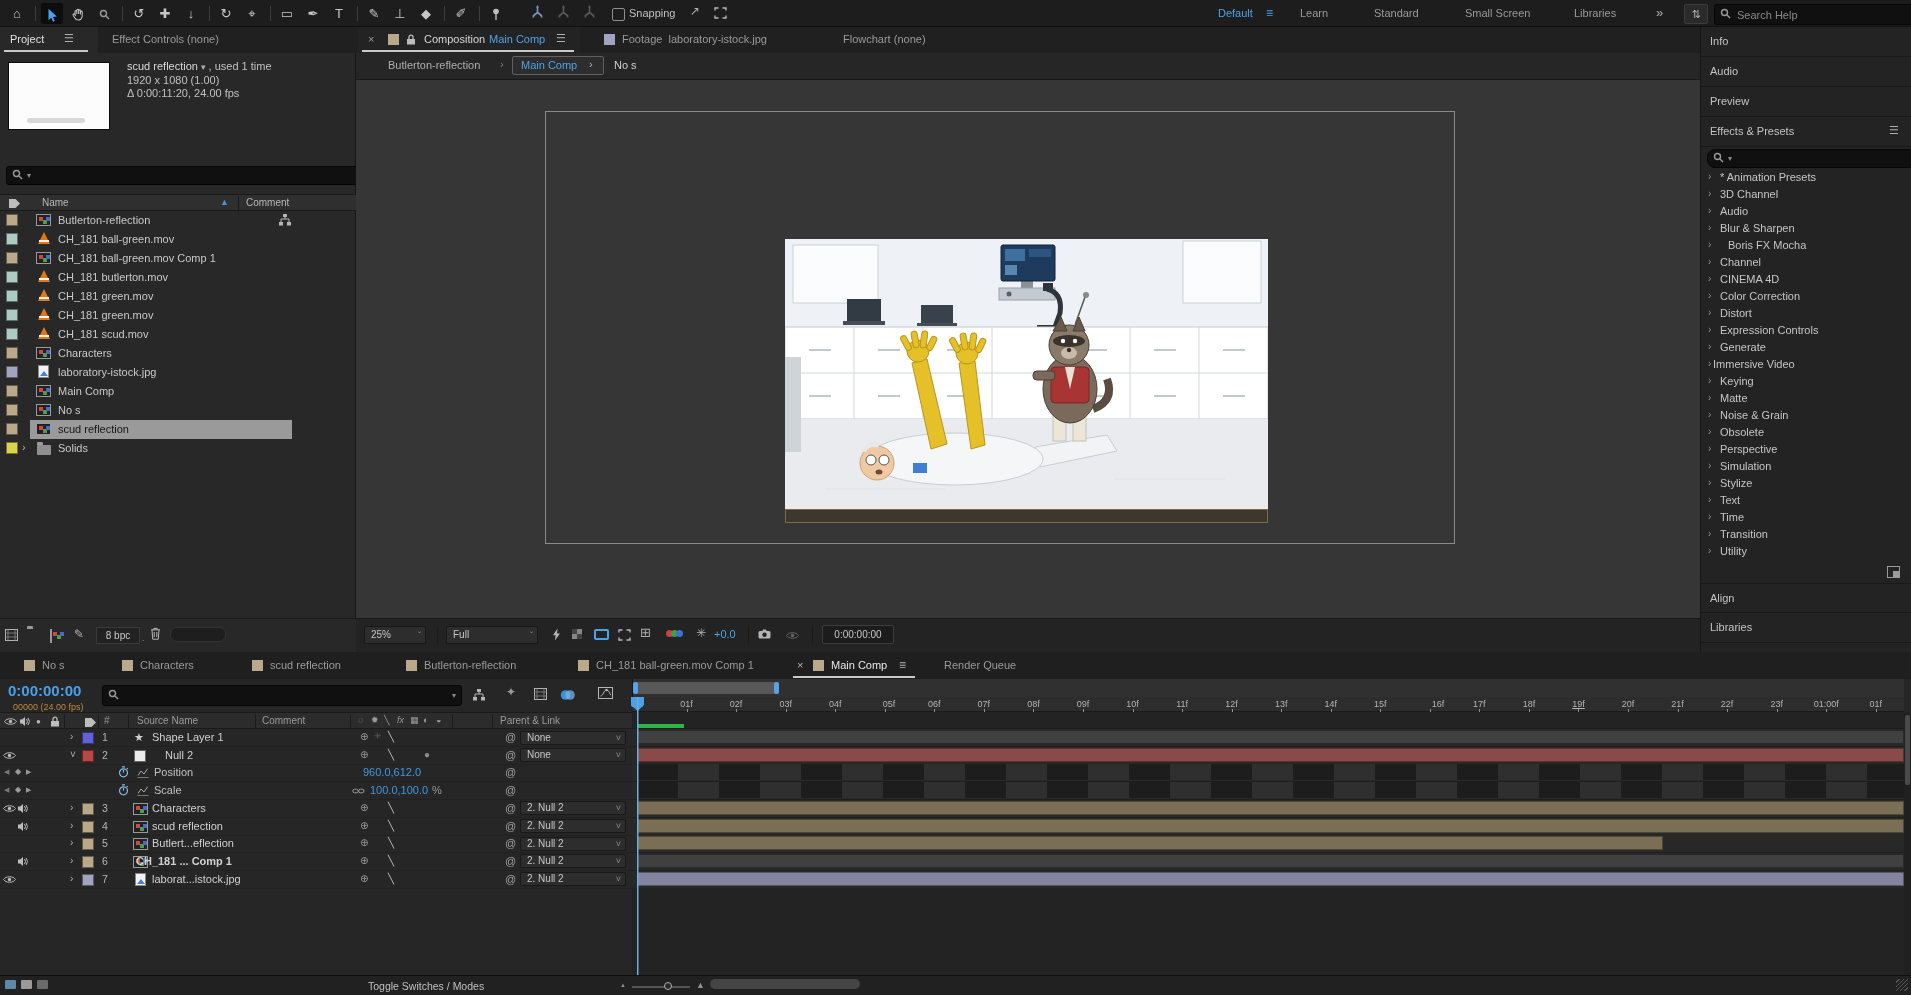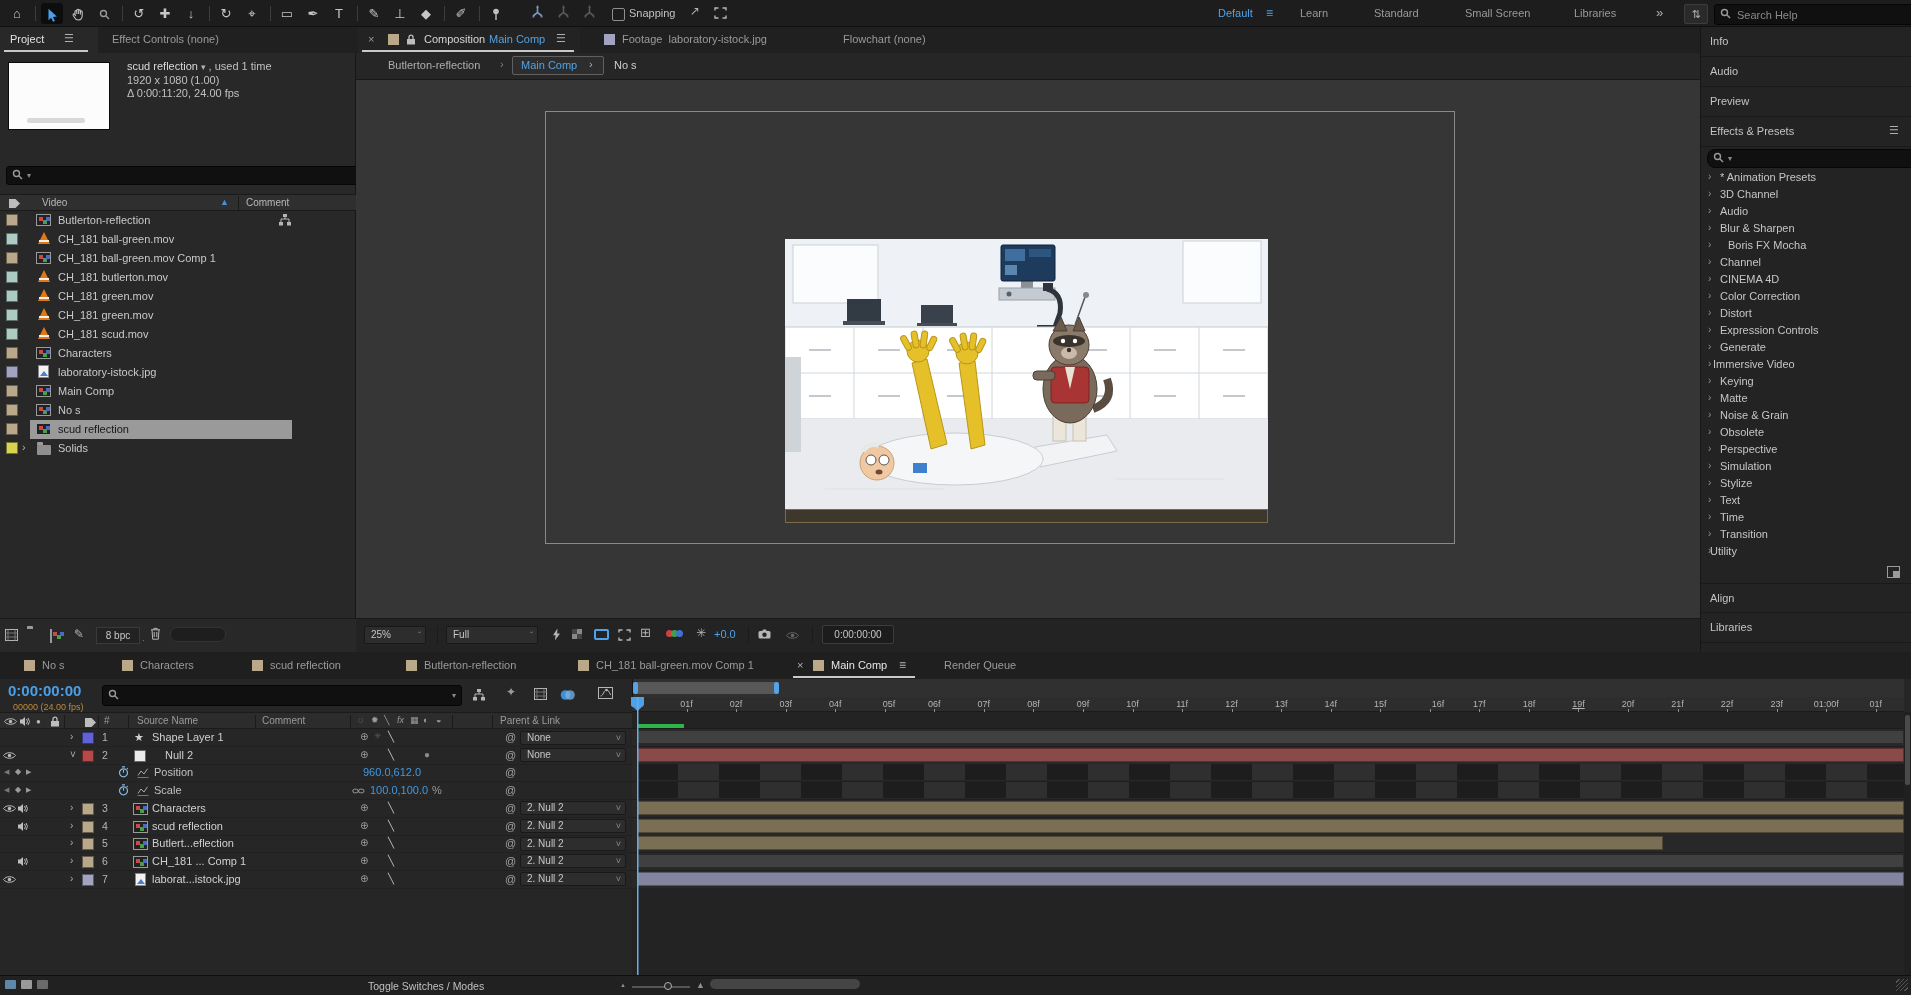--- a/index.html
+++ b/index.html
@@ -151,21 +151,21 @@
             <circle cx="4.5" cy="4.5" r="3" fill="none" stroke="#9a9a9a" stroke-width="1.4"></circle>
             <path d="M7 7l3 3" stroke="#9a9a9a" stroke-width="1.4"></path>
           </svg></span>
       <span style="color:#8a8a8a;font-size:8px">▾</span>
     </div>
 
     <div class="abs" style="left:0;top:167px;width:356px;height:17px;background:#2f2f2f;border-top:1px solid #1a1a1a;border-bottom:1px solid #1a1a1a;box-sizing:border-box">
       <span class="ic abs" id="projtag" style="left:8px;top:3px"><svg width="13" height="11" viewBox="0 0 13 11">
             <path d="M1 1h6.5L12 5.5 7.5 10H1z" fill="#bdbdbd"></path>
           </svg></span>
-      <span class="abs" style="left:42px;top:2px;font-size:10px;color:#b8b8b8">Video</span>
+      <span class="abs" style="left:42px;top:2px;font-size:10px;color:#b8b8b8">Name</span>
       <span class="abs" style="left:220px;top:2px;color:#4a90d9;font-size:9px">▲</span>
       <span class="abs" style="left:238px;top:1px;width:1px;height:14px;background:#1a1a1a"></span>
       <span class="abs" style="left:246px;top:2px;font-size:10px;color:#b8b8b8">Comment</span>
     </div>
 
     <div id="proj-list" class="abs" style="left:0;top:184px;width:356px;height:280px">
         <div class="pr-row" style="top: 0px;">
           <span class="row-swatch" style="left: 6px; top: 3px; background: rgb(185, 168, 137);"></span>
           <span class="ic-comp" style="position: absolute; left: 36px; top: 3px;">
             <i style="left:2px;top:2px;background:#c84a4a"></i>
@@ -539,21 +539,21 @@
         <div class="fx-row" style="top: 340px;">
           <span class="abs" style="left: 7px; top: 1px; color: rgb(144, 144, 144); font-size: 10px;">›</span>
           <span class="abs" style="left: 19px; top: 1px; color: rgb(198, 198, 198);">Time</span>
         </div>
         <div class="fx-row" style="top: 357px;">
           <span class="abs" style="left: 7px; top: 1px; color: rgb(144, 144, 144); font-size: 10px;">›</span>
           <span class="abs" style="left: 19px; top: 1px; color: rgb(198, 198, 198);">Transition</span>
         </div>
         <div class="fx-row" style="top: 374px;">
           <span class="abs" style="left: 7px; top: 1px; color: rgb(144, 144, 144); font-size: 10px;">›</span>
-          <span class="abs" style="left: 9px; top: 1px; color: rgb(198, 198, 198);">Utility</span>
+          <span class="abs" style="left: 19px; top: 1px; color: rgb(198, 198, 198);">Utility</span>
         </div>
       </div>
     <span class="ic abs" id="fx-corner" style="left:186px;top:539px"><svg width="13" height="12" viewBox="0 0 13 12">
           <rect x=".5" y=".5" width="12" height="11" fill="none" stroke="#9a9a9a"></rect>
           <rect x="6" y="5" width="6.5" height="6.5" fill="#9a9a9a"></rect>
         </svg></span>
     <div class="hdrrow" style="top:556px;border-top:1px solid #191919">
         <span>Align</span>
       </div>
     <div class="hdrrow" style="top:586px">
@@ -787,21 +787,21 @@
               <path d="M7.5 3q2 2.5 0 5M9 2q3 3.5 0 7" stroke="#bdbdbd" fill="none"></path>
             </svg></span>
           <span class="abs" style="left: 70px; top: 2px; color: rgb(176, 176, 176); font-size: 10px;">›</span>
           <span class="row-swatch" style="left: 82px; top: 3px; background: rgb(185, 168, 137);"></span>
           <span class="abs" style="left: 102px; top: 2px; color: rgb(181, 181, 181); font-size: 10.5px;">6</span>
           <span class="ic-comp" style="position: absolute; left: 133px; top: 3px;">
             <i style="left:2px;top:2px;background:#c84a4a"></i>
             <i style="left:6px;top:5px;background:#4aa04a"></i>
             <i style="left:9px;top:2px;background:#4a6ac8"></i>
           </span>
-          <span class="abs" style="left: 152px; top: 2px; color: rgb(208, 208, 208);">CH_181 ... Comp 1</span>
+          <span class="abs" style="left: 136px; top: 2px; color: rgb(208, 208, 208); font-weight: bold;">CH_181 ... Comp 1</span>
           <span class="abs" style="left: 360px; top: 2px; color: rgb(154, 154, 154); font-size: 10px;">⊕</span>
           <span class="abs" style="left: 388px; top: 2px; color: rgb(192, 192, 192); font-size: 10px;">╲</span>
           <span class="abs" style="left: 505px; top: 2px; color: rgb(160, 160, 160);">@</span>
           <span class="dd" style="left: 520px; top: 1.5px; width: 106px;"><span>2. Null 2</span><span class="ch">˅</span></span>
         </div>
         <div class="tlrow-l" style="top: 218.6px;">
           <span class="abs ic" style="left: 3px; top: 4px;"><svg width="13" height="9" viewBox="0 0 13 9">
               <path d="M.5 4.5C3 .8 10 .8 12.5 4.5 10 8.2 3 8.2 .5 4.5Z" fill="none" stroke="#bdbdbd"></path>
               <circle cx="6.5" cy="4.5" r="1.7" fill="#bdbdbd"></circle>
             </svg></span>

